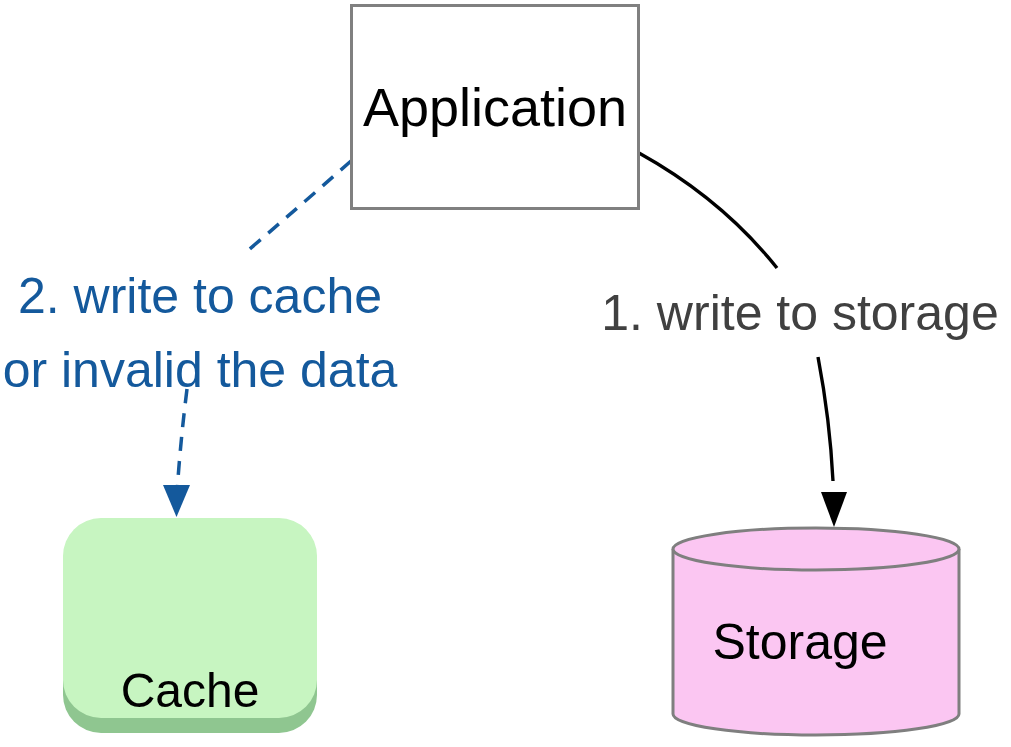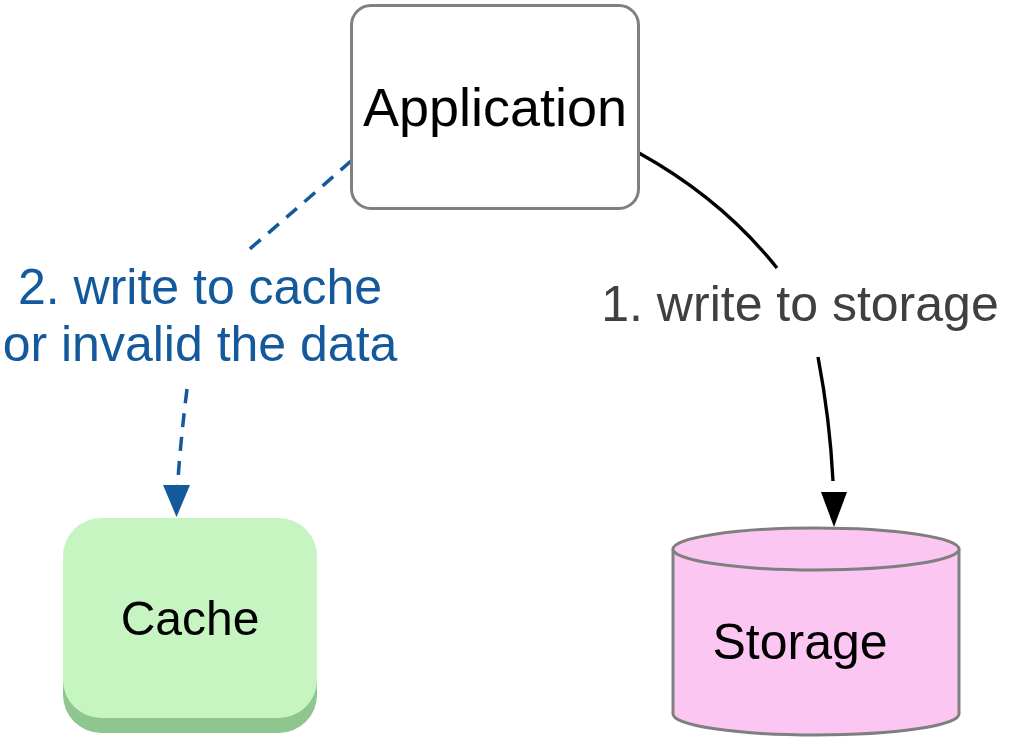--- a/index.html
+++ b/index.html
@@ -23,53 +23,53 @@
     height: 747px;
   }
   .node {
     position: absolute;
     display: flex;
     align-items: center;
     justify-content: center;
     box-sizing: border-box;
     color: #000000;
     text-align: center;
-    border-radius: 21px;
   }
   .app-box {
     left: 350px;
     top: 4px;
     width: 290px;
     height: 206px;
     border: 3px solid #808080;
     background: #ffffff;
     font-size: 54px;
   }
   .cache-box {
     left: 63px;
     top: 518px;
     width: 254px;
     height: 200px;
     border-radius: 38px;
     background: #c7f5c1;
     box-shadow: 0 15px 0 0 #8fc690;
     font-size: 48px;
+    align-items: flex-end;
   }
   .storage-label {
     left: 673px;
     top: 562px;
     width: 254px;
     height: 160px;
     font-size: 50px;
   }
   .edge-label {
     position: absolute;
     text-align: center;
     font-size: 50px;
-    line-height: 57px;
+    line-height: 74px;
     white-space: pre-line;
   }
   .edge-label.blue {
     left: 0px;
     top: 259px;
     width: 400px;
     color: #14599c;
   }
   .edge-label.black {
     left: 600px;

